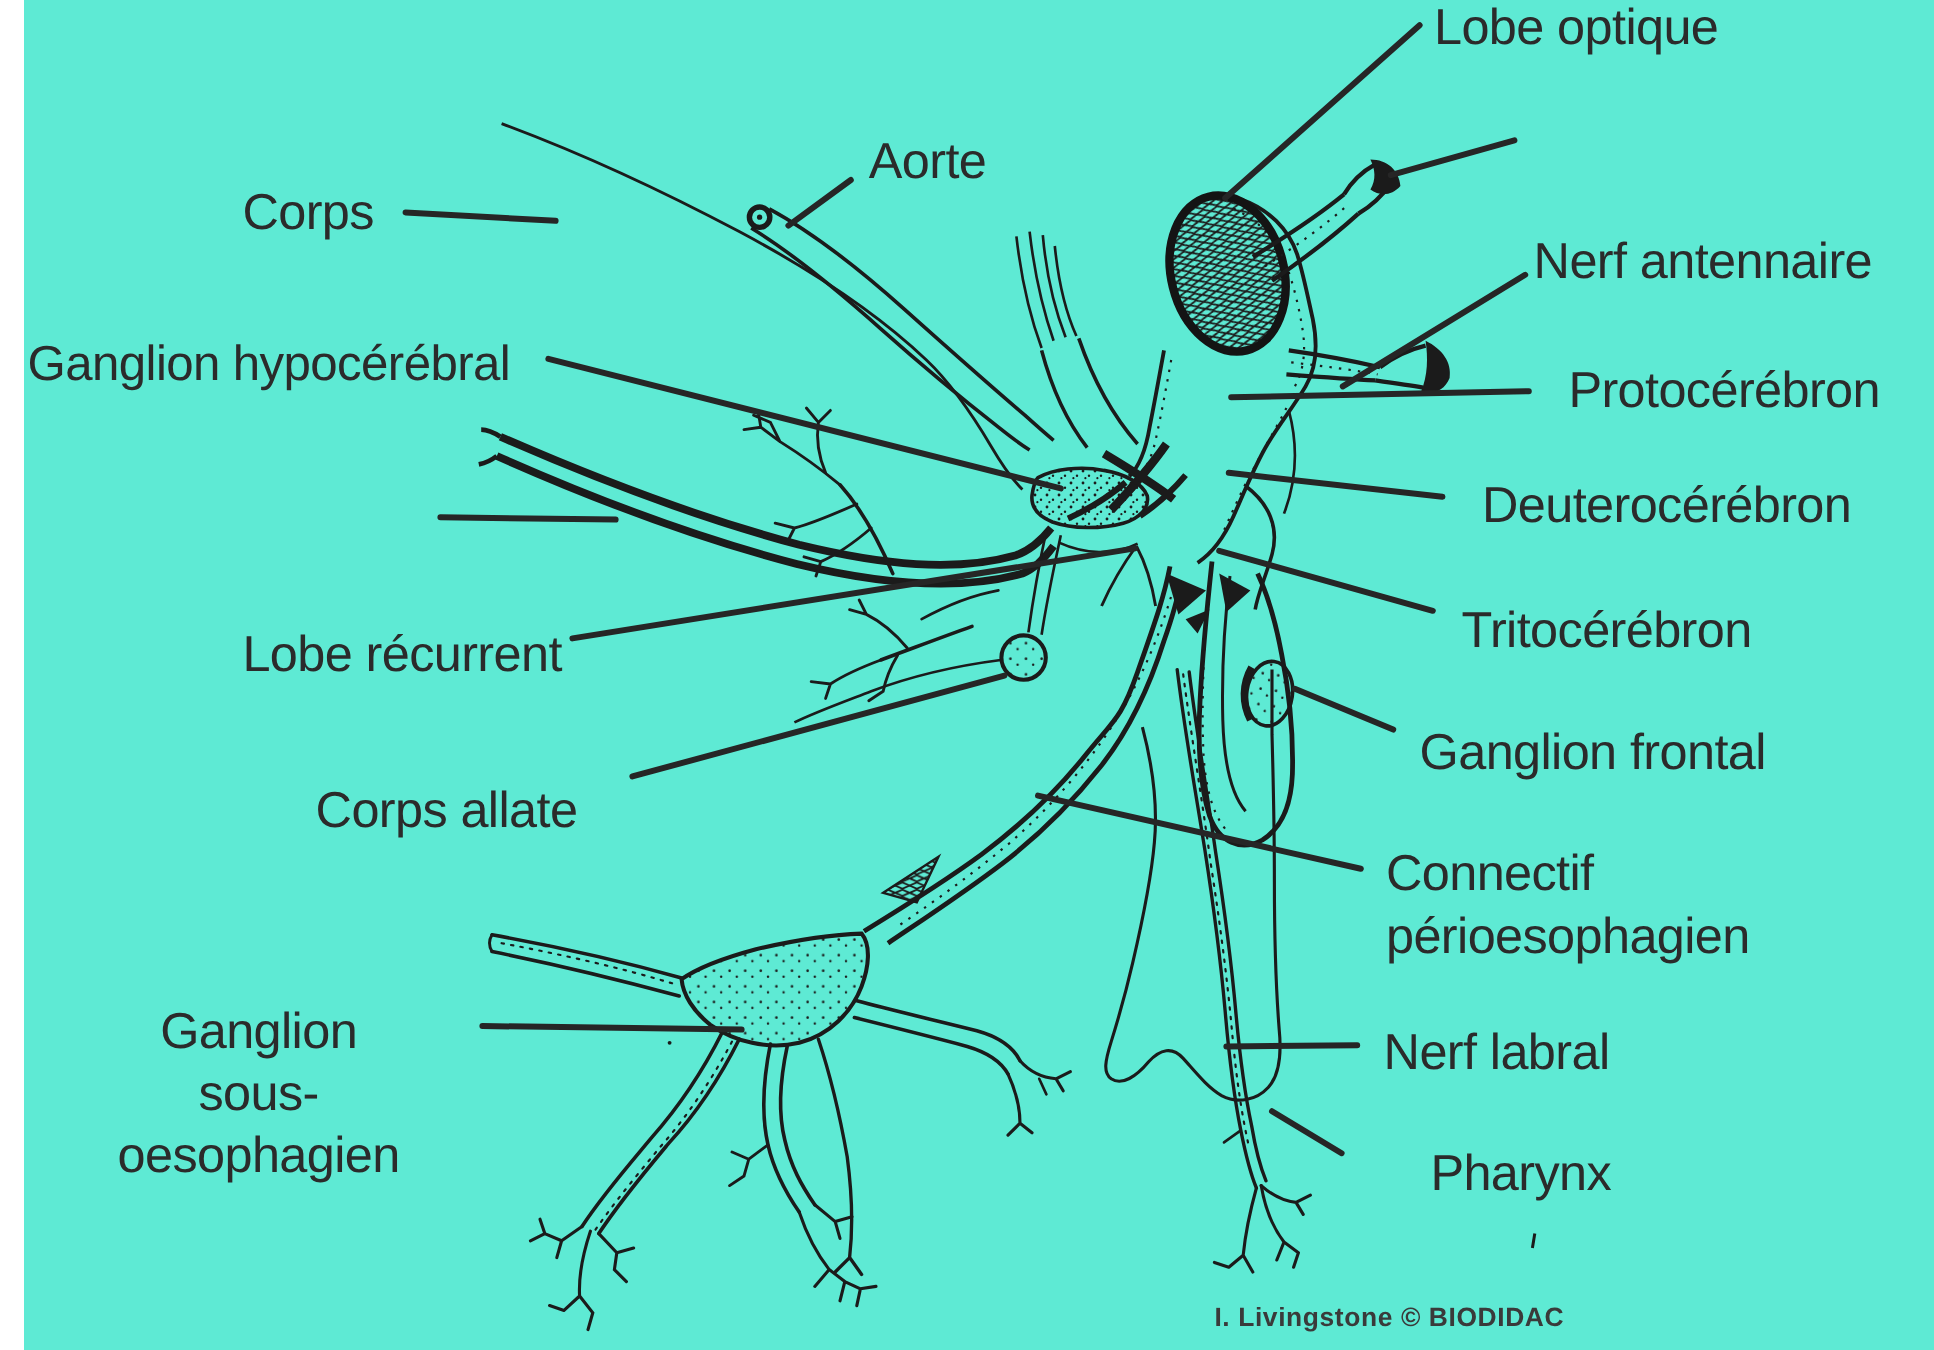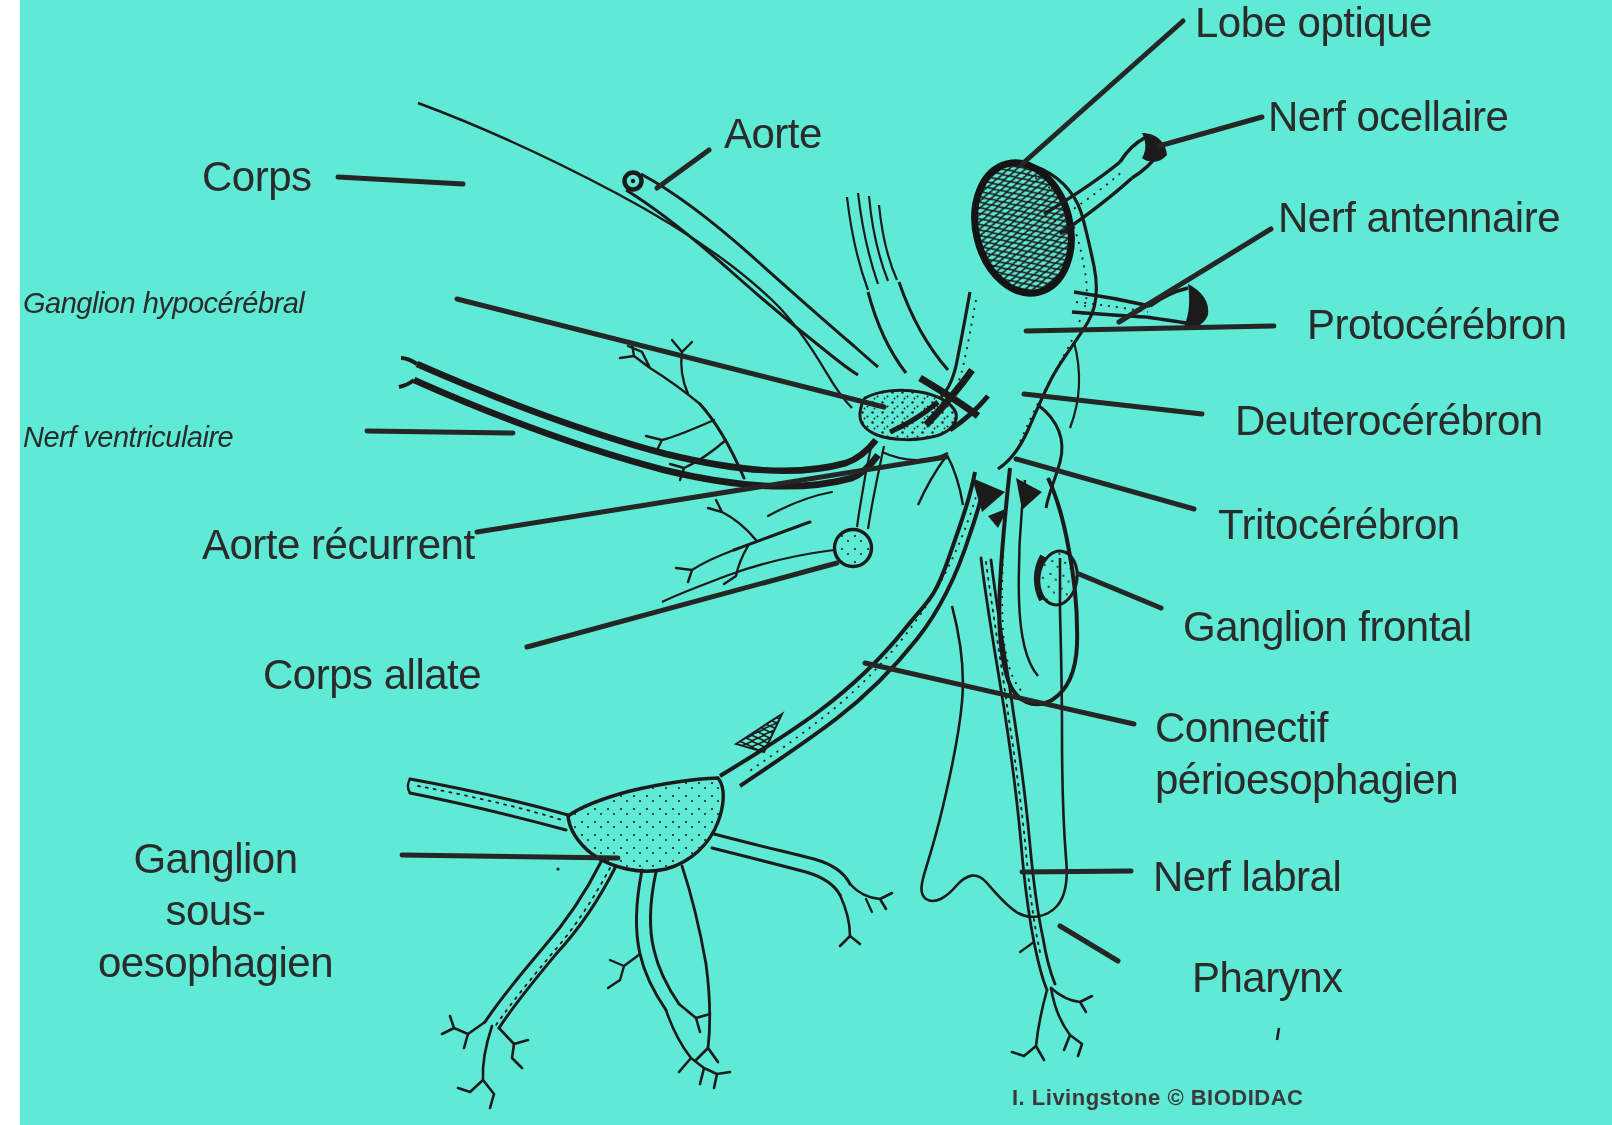--- a/index.html
+++ b/index.html
@@ -1,21 +1,21 @@
 <!DOCTYPE html>
 <html><head>
 <meta charset="utf-8">
 <style>
   html,body{margin:0;padding:0;background:#ffffff;}
   .stage{position:relative;width:1612px;height:1125px;background:#5eead4;overflow:hidden;
          font-family:"Liberation Sans", sans-serif;margin-left:20px;}
   .art{position:absolute;left:0;top:0;width:1612px;height:1125px;}
   .lbl{position:absolute;font-size:42px;line-height:50px;letter-spacing:-0.5px;
        color:#2b2b2b;white-space:nowrap;}
-  .lbl.sm{font-size:29px;font-style:italic;}
+  .lbl.sm{font-size:41px;}
   .lbl.two{white-space:normal;line-height:52px;}
   .lbl.rt{text-align:center;}
   .credit{position:absolute;font-size:22px;font-weight:bold;color:#3a3a3a;
           letter-spacing:0.5px;white-space:nowrap;}
   svg .ln{fill:none;stroke:#1b1b1b;}
   svg .ldr{fill:none;stroke:#262626;stroke-width:5;stroke-linecap:round;}
   svg .stip{fill:none;stroke:#1b1b1b;stroke-width:1.8;stroke-dasharray:2 6;}
   svg .ink{fill:#1b1b1b;stroke:none;}
 </style>
 </head>
@@ -217,29 +217,27 @@
       <line class="ldr" x1="1059" y1="574" x2="1141" y2="608"></line>
       <line class="ldr" x1="507" y1="647" x2="817" y2="563"></line>
       <line class="ldr" x1="845" y1="663" x2="1114" y2="724"></line>
       <line class="ldr" x1="382" y1="855" x2="598" y2="858"></line>
       <line class="ldr" x1="1002" y1="872" x2="1111" y2="871"></line>
       <line class="ldr" x1="1040" y1="926" x2="1098" y2="961"></line>
     </g>
   </svg>
 
   <div class="lbl" style="left:1175px;top:-2px">Lobe optique</div>
-  <div class="lbl" style="left:1248px;top:92px">Nerf ocellaire</div>
   <div class="lbl" style="left:704px;top:109px">Aorte</div>
   <div class="lbl" style="left:182px;top:152px">Corps</div>
   <div class="lbl" style="left:1258px;top:193px">Nerf antennaire</div>
   <div class="lbl sm" style="left:3px;top:278px">Ganglion hypocérébral</div>
   <div class="lbl" style="left:1287px;top:300px">Protocérébron</div>
-  <div class="lbl sm" style="left:3px;top:412px">Nerf ventriculaire</div>
   <div class="lbl" style="left:1215px;top:396px">Deuterocérébron</div>
-  <div class="lbl" style="left:182px;top:520px">Aorte récurrent</div>
+  <div class="lbl" style="left:182px;top:520px">Lobe récurrent</div>
   <div class="lbl" style="left:1198px;top:500px">Tritocérébron</div>
   <div class="lbl" style="left:1163px;top:602px">Ganglion frontal</div>
   <div class="lbl" style="left:243px;top:650px">Corps allate</div>
 
   <div class="lbl two" style="left:1135px;top:702px">
     <div>Connectif</div>
     <div>périoesophagien</div>
   </div>
 
   <div class="lbl two rt" style="left:43px;top:833px;width:305px">

